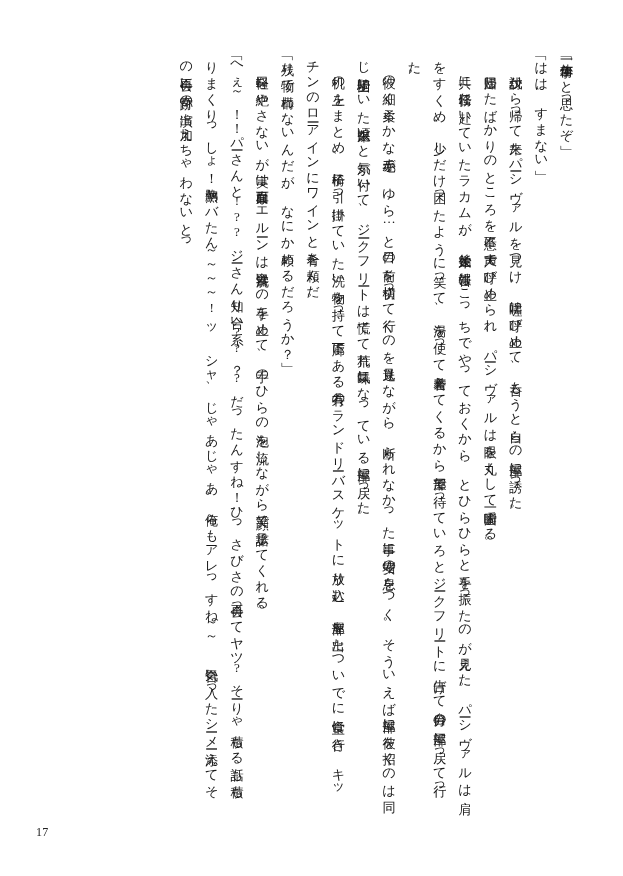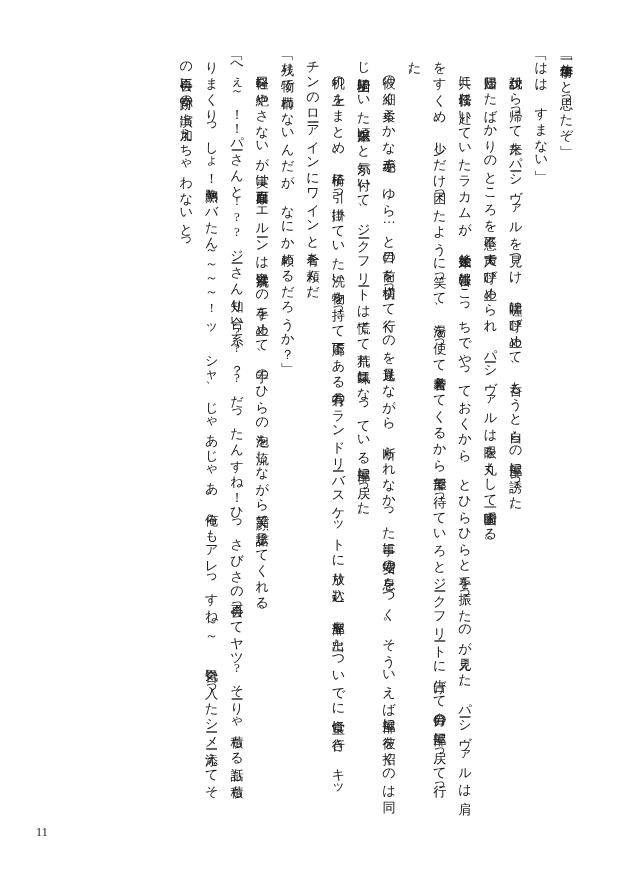--- a/index.html
+++ b/index.html
@@ -71,15 +71,15 @@
     <p class="">　討伐から帰って来たパーシヴァルを見つけ、咄嗟に呼び止めて、呑もうと自らの部屋に誘った。</p>
     <p class="">　帰団したばかりのところを不意に大声で呼び止められ、パーシヴァルは眼を丸くして一瞬固まる。</p>
     <p class="">　共に任務に赴いていたラカムが、後始末と報告はこっちでやっておくから、とひらひらと手を振ったのが見えた。パーシヴァルは肩をすくめ、少しだけ困ったように笑って、湯を使って着替えてくるから部屋で待っていろとジークフリートに告げて自分の部屋に戻って行った。</p>
     <p class="">　彼の細く柔らかな赤毛が、ゆら…と目の前を横切って行くのを見送りながら、断られなかった事に安堵の息をつく。そういえば部屋に彼を招くのは同じ騎士団にいた頃以来だと気が付いて、ジークフリートは慌てて荒れ気味になっている部屋に戻った。</p>
     <p class="">　机の上をまとめ、椅子に引っ掛けていた洗い物を持って廊下にある共有のランドリーバスケットに放り込む。部屋を出たついでに食堂に行き、キッチンのローアインにワインと肴を頼んだ。</p>
     <p class="">「残り物で構わないんだが、なにか頼めるだろうか？」</p>
     <p class="">　軽口を絶やさないが実は真面目なエルーンは食器洗いの手を止めて、手のひらの泡を流しながら笑顔で承諾してくれる。</p>
     <p class="">「へぇ～！！パーさんと!??ジーさん知り合い系??？?だったんすね！ひっさびさの再会ってヤツ?そーりゃ積もる話も積もりまくりっしょ！胸熱ヤバたん～～～～!ッ　シャ、じゃあじゃあ、俺らもアレっすね～～　気合い入ったシーメー添えてその再会に奇跡の演出、加えちゃわないとっ</p>
   </div>
 
-  <div class="page-number">11</div>
+  <div class="page-number">17</div>
 
 </div>
 
 </body></html>

